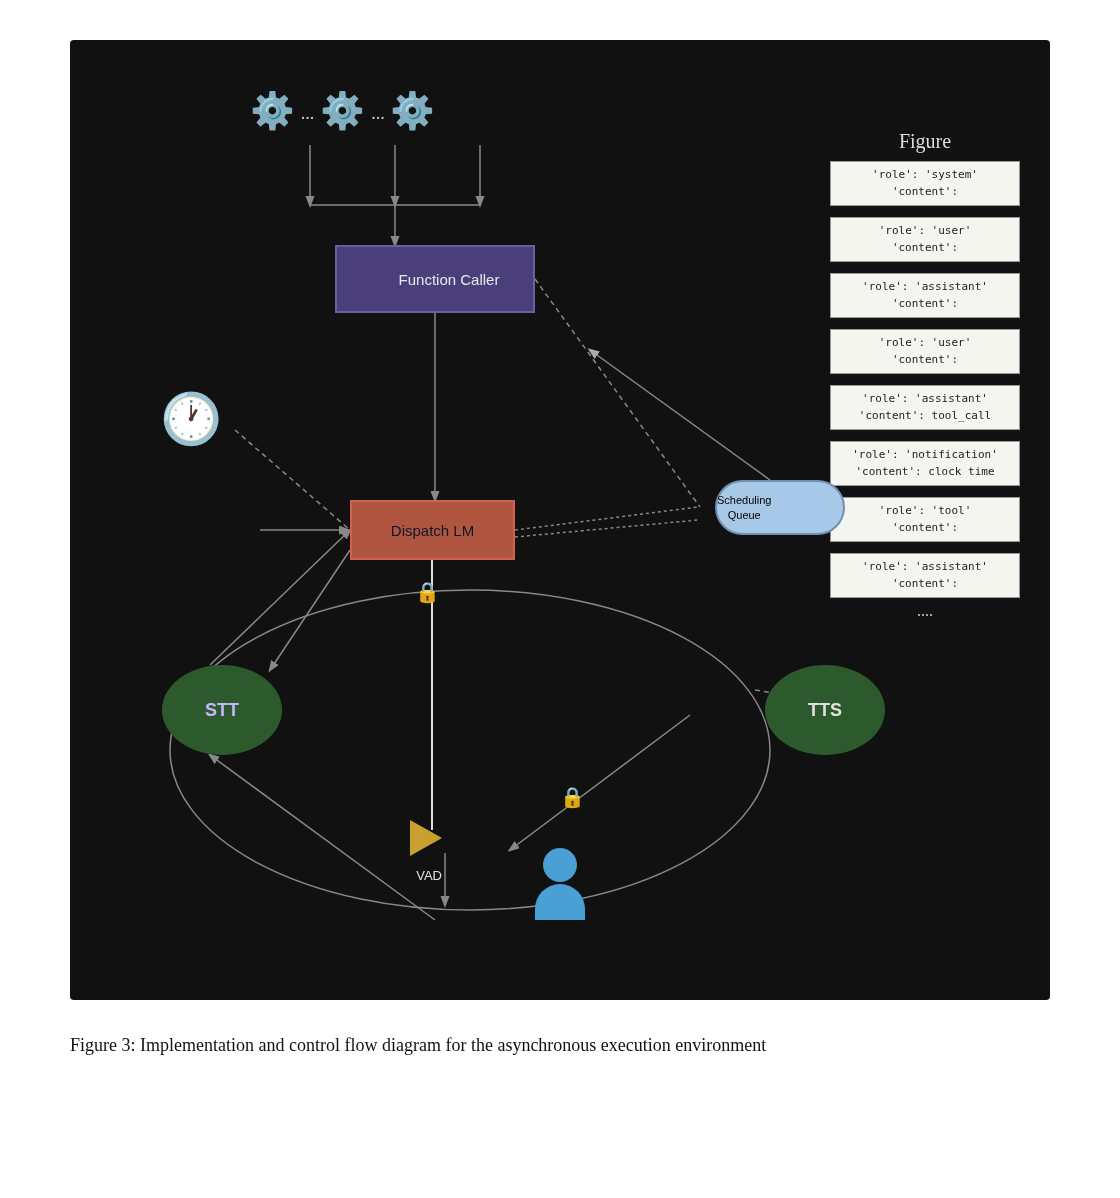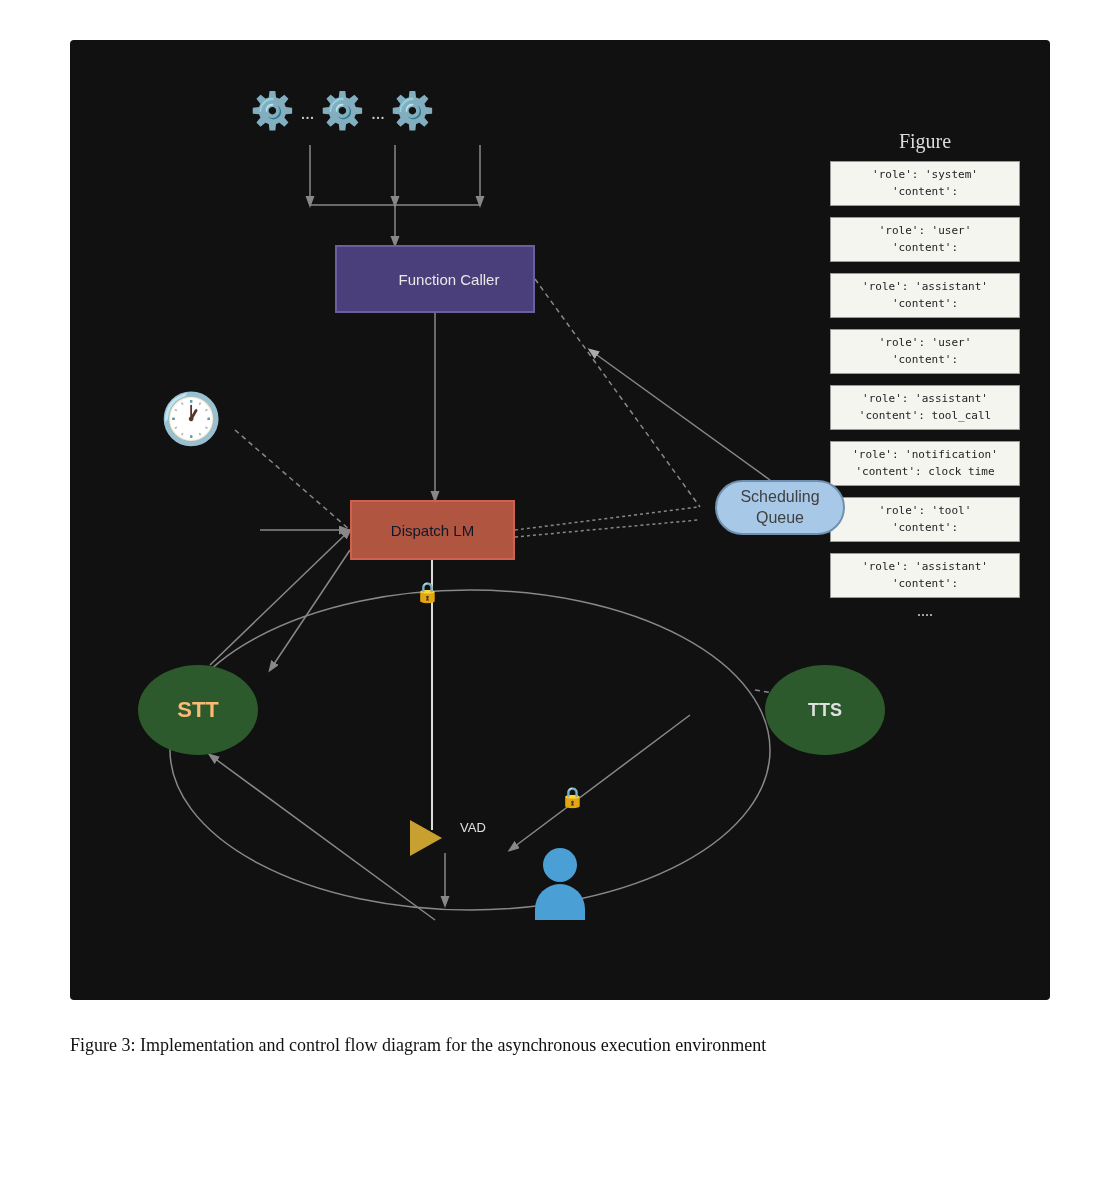--- a/index.html
+++ b/index.html
@@ -126,41 +126,40 @@
       position: absolute;
       top: 410px;
       right: 185px;
       width: 130px;
       height: 55px;
       background: #a8c8e8;
       border: 2px solid #7090b0;
       border-radius: 28px;
       display: flex;
       align-items: center;
-      justify-content: center;
-      color: #404040;
-      font-size: 16px;
+      color: #000000;
+      font-size: 11px;
       font-family: sans-serif;
       text-align: center;
       line-height: 1.3;
     }
     
     .stt-node {
       position: absolute;
       top: 595px;
-      left: 48px;
+      left: 72px;
       width: 120px;
       height: 90px;
       background: #2d5a2d;
       border-radius: 50%;
       display: flex;
       align-items: center;
       justify-content: center;
-      color: #fdba74;
-      font-size: 22px;
+      color: #c4b5fd;
+      font-size: 18px;
       font-family: sans-serif;
       font-weight: bold;
     }
     
     .tts-node {
       position: absolute;
       top: 595px;
       right: 145px;
       width: 120px;
       height: 90px;
@@ -173,22 +172,23 @@
       font-size: 18px;
       font-family: sans-serif;
       font-weight: bold;
     }
     
     .vad-node {
       position: absolute;
       top: 750px;
       left: 320px;
       display: flex;
-      align-items: flex-start;
-      gap: 20px;
+      align-items: flex-end;
+      gap: 12px;
+      flex-direction: column;
     }
     .vad-triangle {
       width: 0;
       height: 0;
       border-top: 18px solid transparent;
       border-bottom: 18px solid transparent;
       border-left: 32px solid #c8a030;
     }
     .vad-label {
       color: #e0e0e0;

